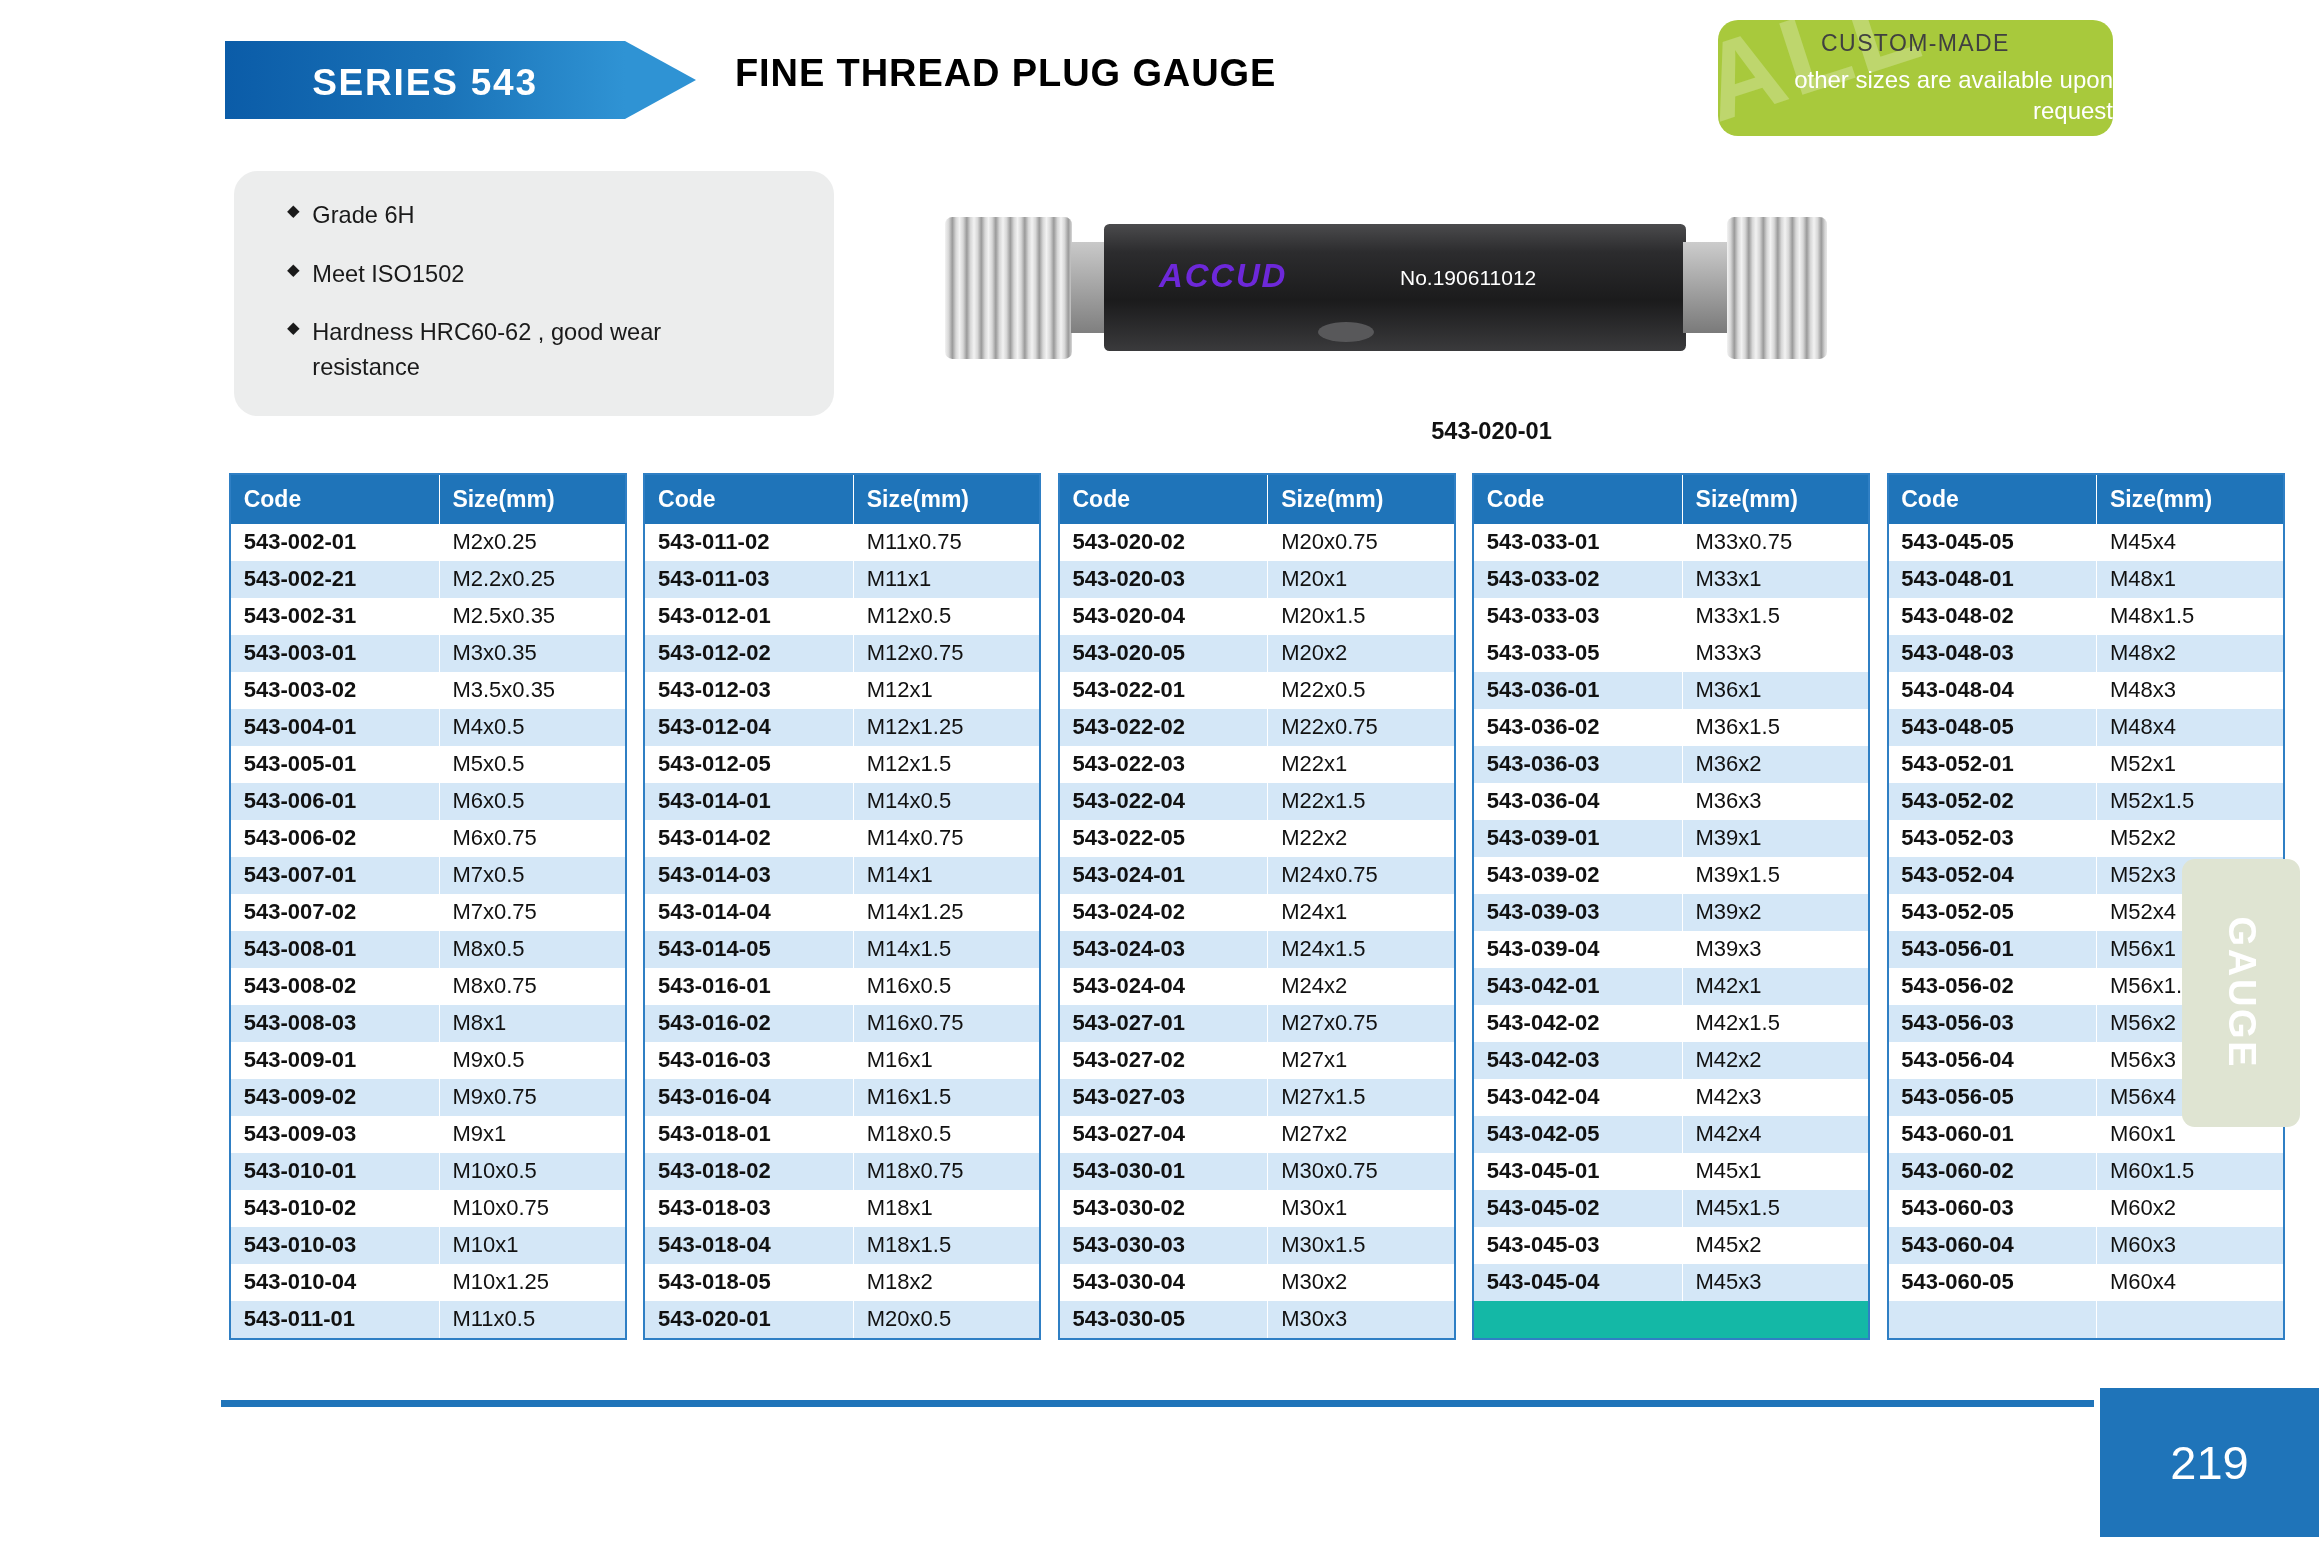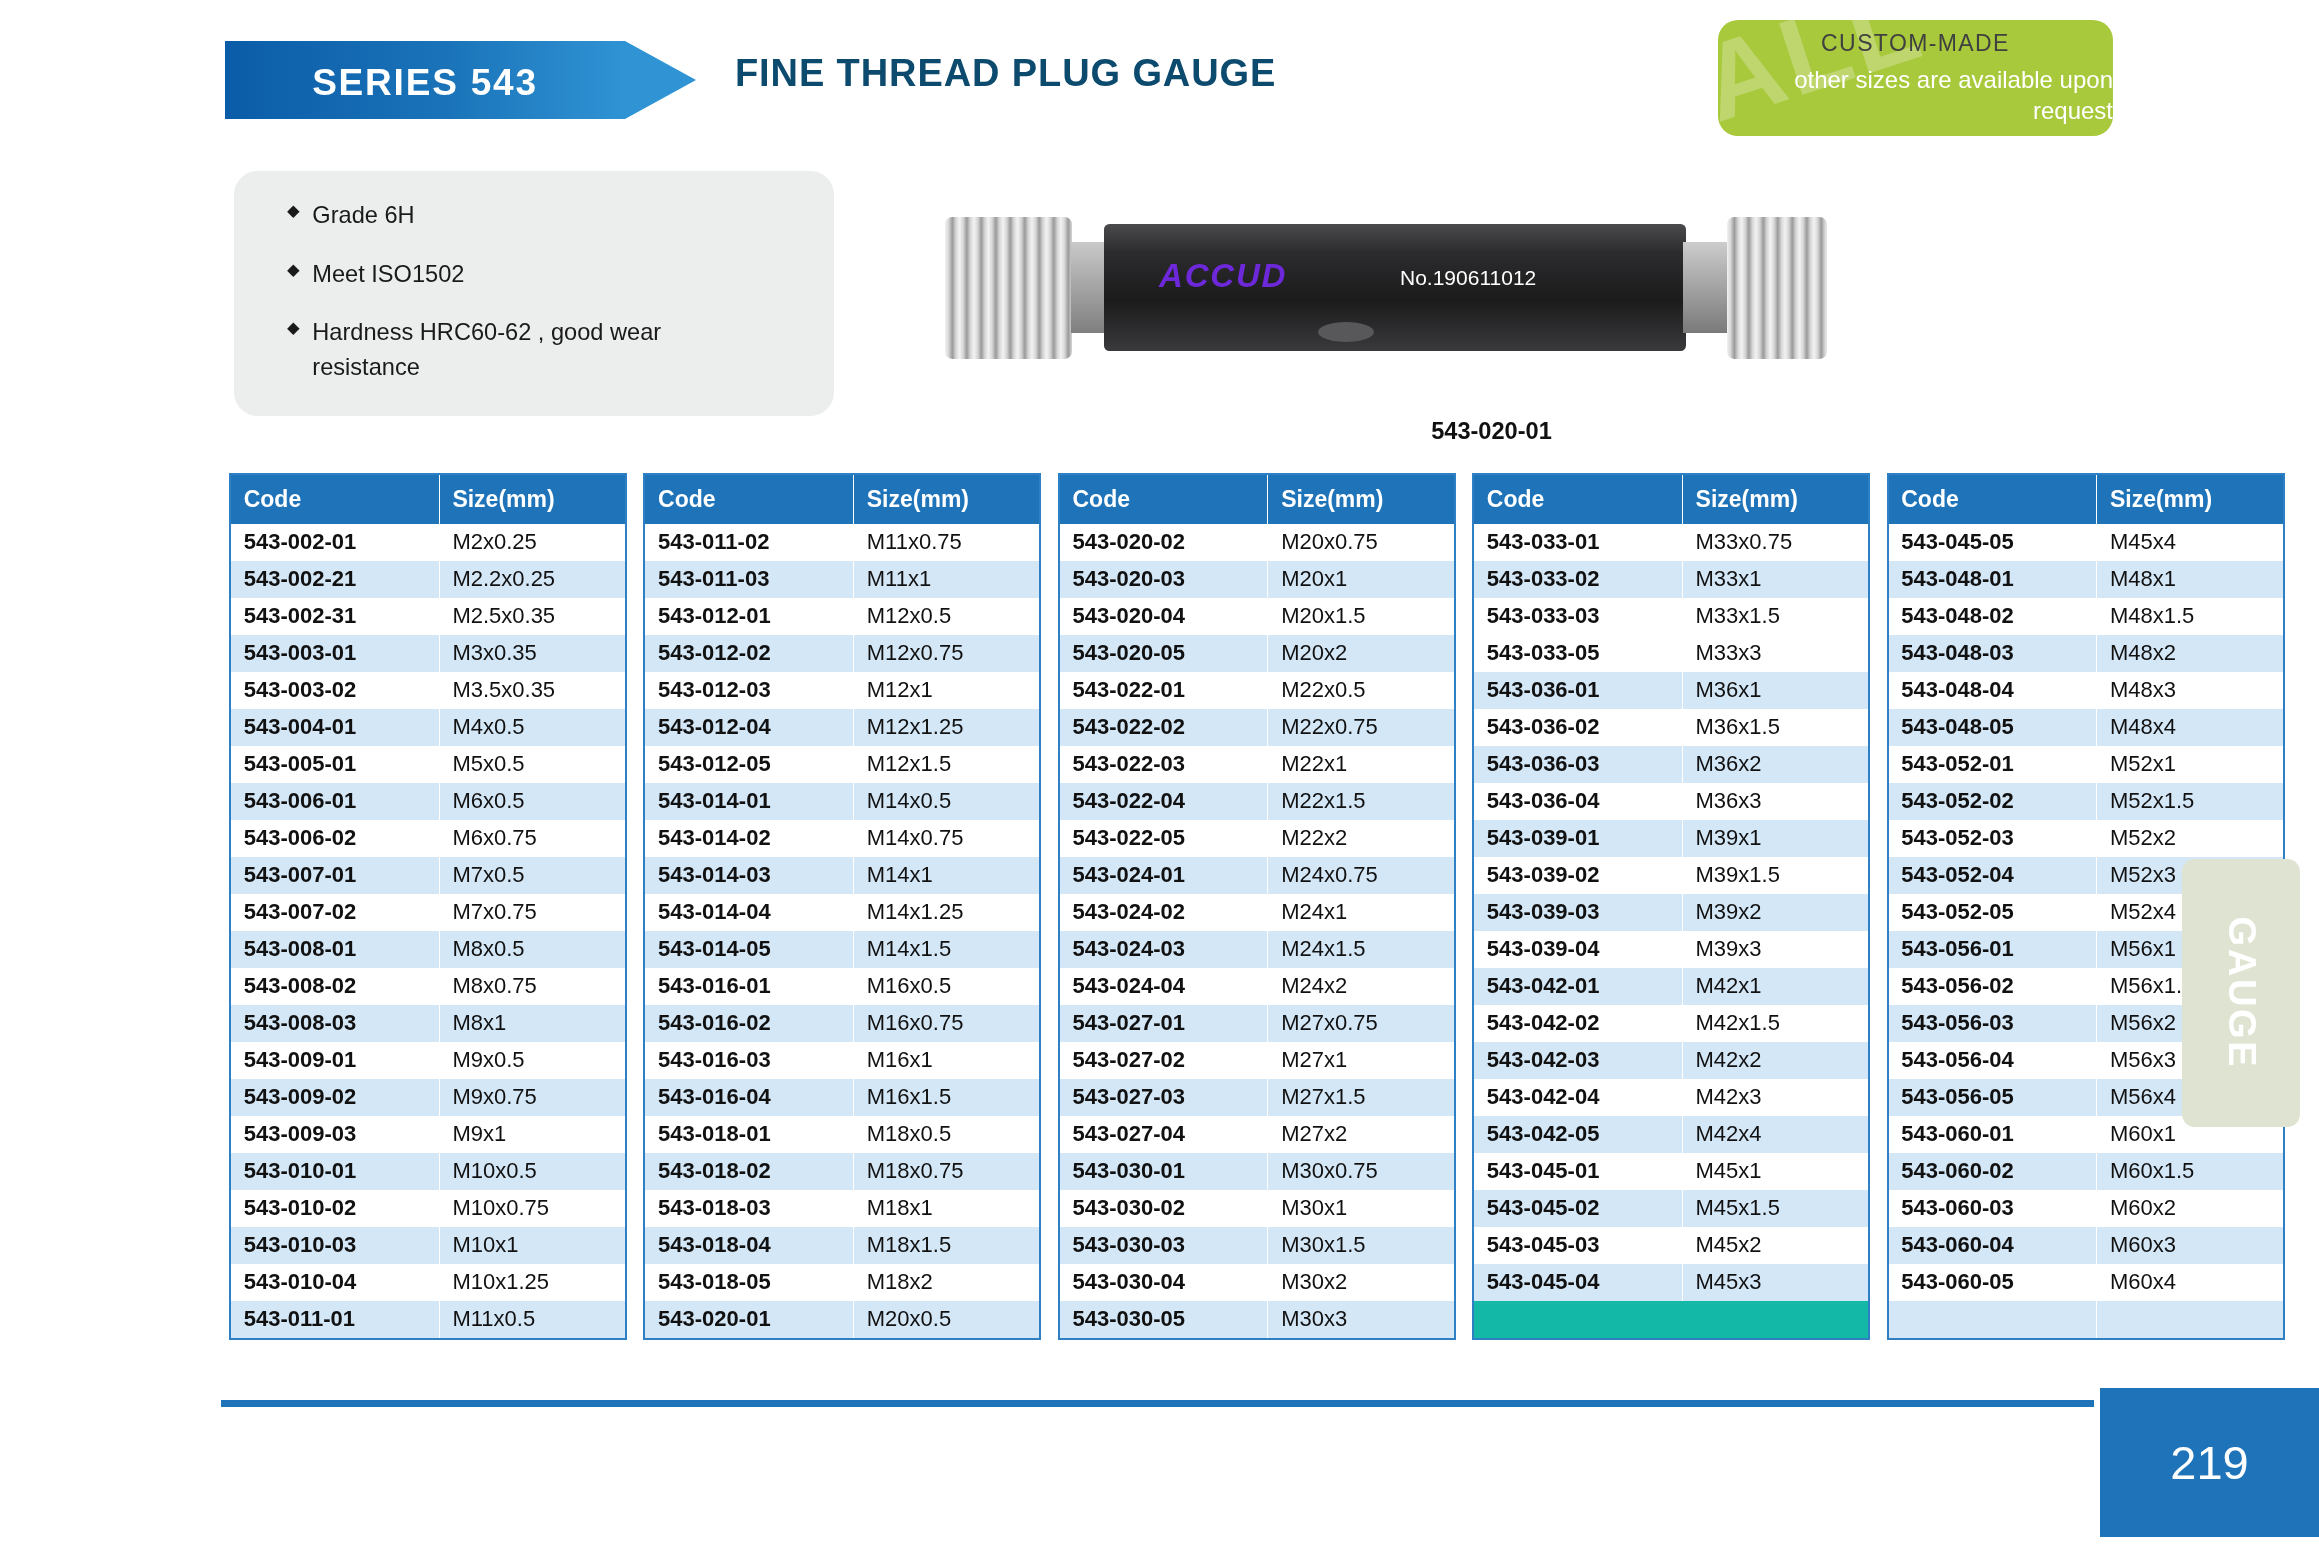--- a/index.html
+++ b/index.html
@@ -26,21 +26,21 @@
     border-bottom:39px solid transparent;
     border-left:71px solid #2f93d4;
   }
   .series-badge .label{
     position:absolute;left:0;top:0;width:400px;height:84px;
     display:flex;align-items:center;justify-content:center;
     color:#ffffff;font-size:37px;font-weight:bold;letter-spacing:1.8px;
   }
   .main-title{
     position:absolute;left:735px;top:52px;
-    font-size:38px;font-weight:bold;color:#0c4a6e;letter-spacing:0.9px;
+    font-size:38px;font-weight:bold;color:#000000;letter-spacing:0.9px;
   }
 
   .custom-made{
     position:absolute;left:1718px;top:20px;width:395px;height:116px;
     background:#a8c93c;border-radius:20px;
     display:flex;flex-direction:column;align-items:center;justify-content:center;
     overflow:hidden;
   }
   .custom-made .watermark{
     position:absolute;left:-18px;top:-31px;

